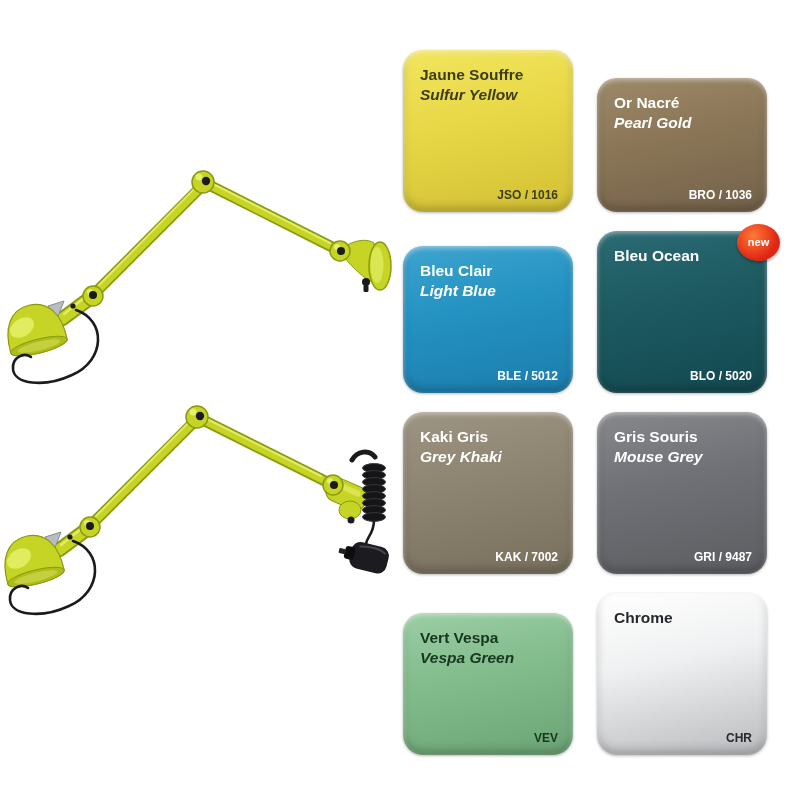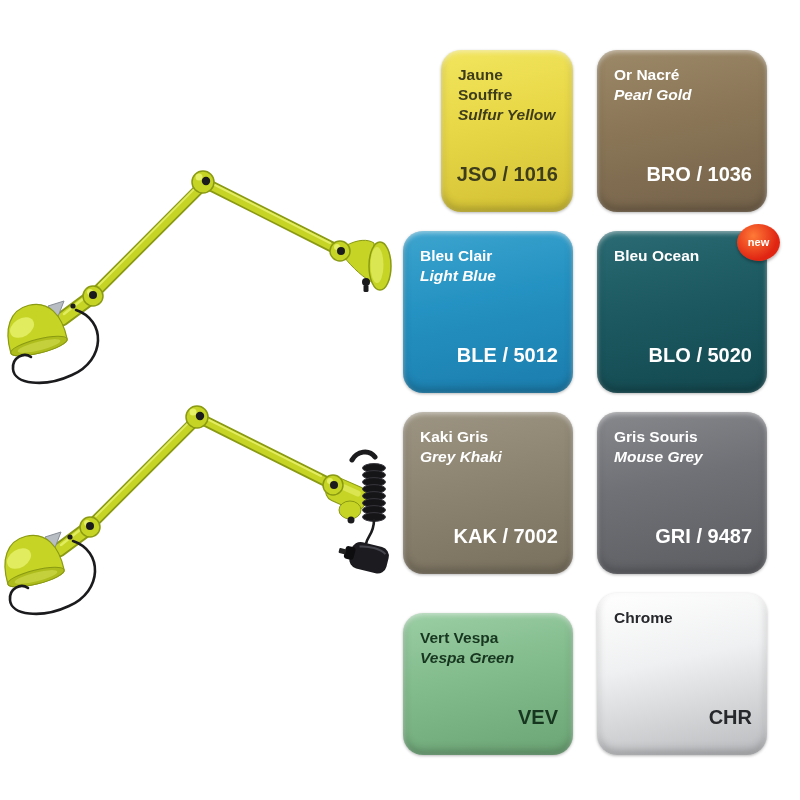--- a/index.html
+++ b/index.html
@@ -26,21 +26,21 @@
   .swatch{
     position:relative; border-radius:20px;
     padding:15px 16px 10px 17px;
     font-size:15.5px; font-weight:bold; line-height:1.28;
     box-shadow: inset 0 2px 5px rgba(255,255,255,.5),
                 inset 0 -5px 9px rgba(0,0,0,.22),
                 0 1px 3px rgba(0,0,0,.28);
     cursor:pointer;
   }
   .swatch-subtitle{ font-style:italic; }
-  .swatch-code{ position:absolute; right:15px; bottom:24px; font-size:20px; }
+  .swatch-code{ position:absolute; right:15px; bottom:9px; font-size:12px; }
   .new-badge{
     position:absolute; top:-7px; right:-13px; width:43px; height:37px;
     border-radius:50%;
     background:radial-gradient(circle at 38% 32%, var(--badge-top) 0%, var(--badge-main) 65%);
     color:#fff; font-size:11px; font-weight:bold;
     display:flex; align-items:center; justify-content:center;
     box-shadow:0 2px 3px rgba(0,0,0,.3);
   }
 
   
@@ -163,33 +163,33 @@
       <circle cx="333" cy="97" r="10" class="f-body" stroke="var(--lamp-dark)" stroke-width="1.5"></circle>
       <circle cx="330" cy="93" r="3" class="f-light" opacity=".8"></circle>
       <circle cx="334" cy="97" r="4" class="f-black"></circle>
     </g>
 
     <use href="#lamp-head" x="-3" y="-9"></use>
   </svg>
 
   <div class="color-grid">
 
-    <div class="swatch" style="background: linear-gradient(168deg, rgb(242, 229, 94) 0%, rgb(232, 216, 71) 42%, rgb(210, 192, 51) 100%); color: rgb(61, 60, 28); margin-left: 38px;">
+    <div class="swatch" style="background: linear-gradient(168deg, rgb(242, 229, 94) 0%, rgb(232, 216, 71) 42%, rgb(210, 192, 51) 100%); color: rgb(61, 60, 28);">
       <div class="swatch-name">Jaune Souffre</div>
       <div class="swatch-subtitle">Sulfur Yellow</div>
       <div class="swatch-code">JSO / 1016</div>
     </div>
 
-    <div class="swatch" style="background: linear-gradient(168deg, rgb(156, 137, 104) 0%, rgb(139, 119, 87) 42%, rgb(115, 97, 74) 100%); color: rgb(255, 255, 255);">
+    <div class="swatch" style="background: linear-gradient(168deg, rgb(156, 137, 104) 0%, rgb(139, 119, 87) 42%, rgb(115, 97, 74) 100%); color: rgb(255, 255, 255); margin-top: 28px;">
       <div class="swatch-name">Or Nacré</div>
       <div class="swatch-subtitle">Pearl Gold</div>
       <div class="swatch-code">BRO / 1036</div>
     </div>
 
-    <div class="swatch" style="background: linear-gradient(168deg, rgb(61, 164, 206) 0%, rgb(36, 146, 194) 42%, rgb(27, 125, 173) 100%); color: rgb(255, 255, 255);">
+    <div class="swatch" style="background: linear-gradient(168deg, rgb(61, 164, 206) 0%, rgb(36, 146, 194) 42%, rgb(27, 125, 173) 100%); color: rgb(255, 255, 255); margin-top: 15px;">
       <div class="swatch-name">Bleu Clair</div>
       <div class="swatch-subtitle">Light Blue</div>
       <div class="swatch-code">BLE / 5012</div>
     </div>
 
     <div class="swatch" style="background: linear-gradient(168deg, rgb(43, 107, 115) 0%, rgb(29, 90, 98) 42%, rgb(19, 72, 79) 100%); color: rgb(255, 255, 255);">
       <div class="new-badge">new</div>
       <div class="swatch-name">Bleu Ocean</div>
       <div class="swatch-code">BLO / 5020</div>
     </div>

